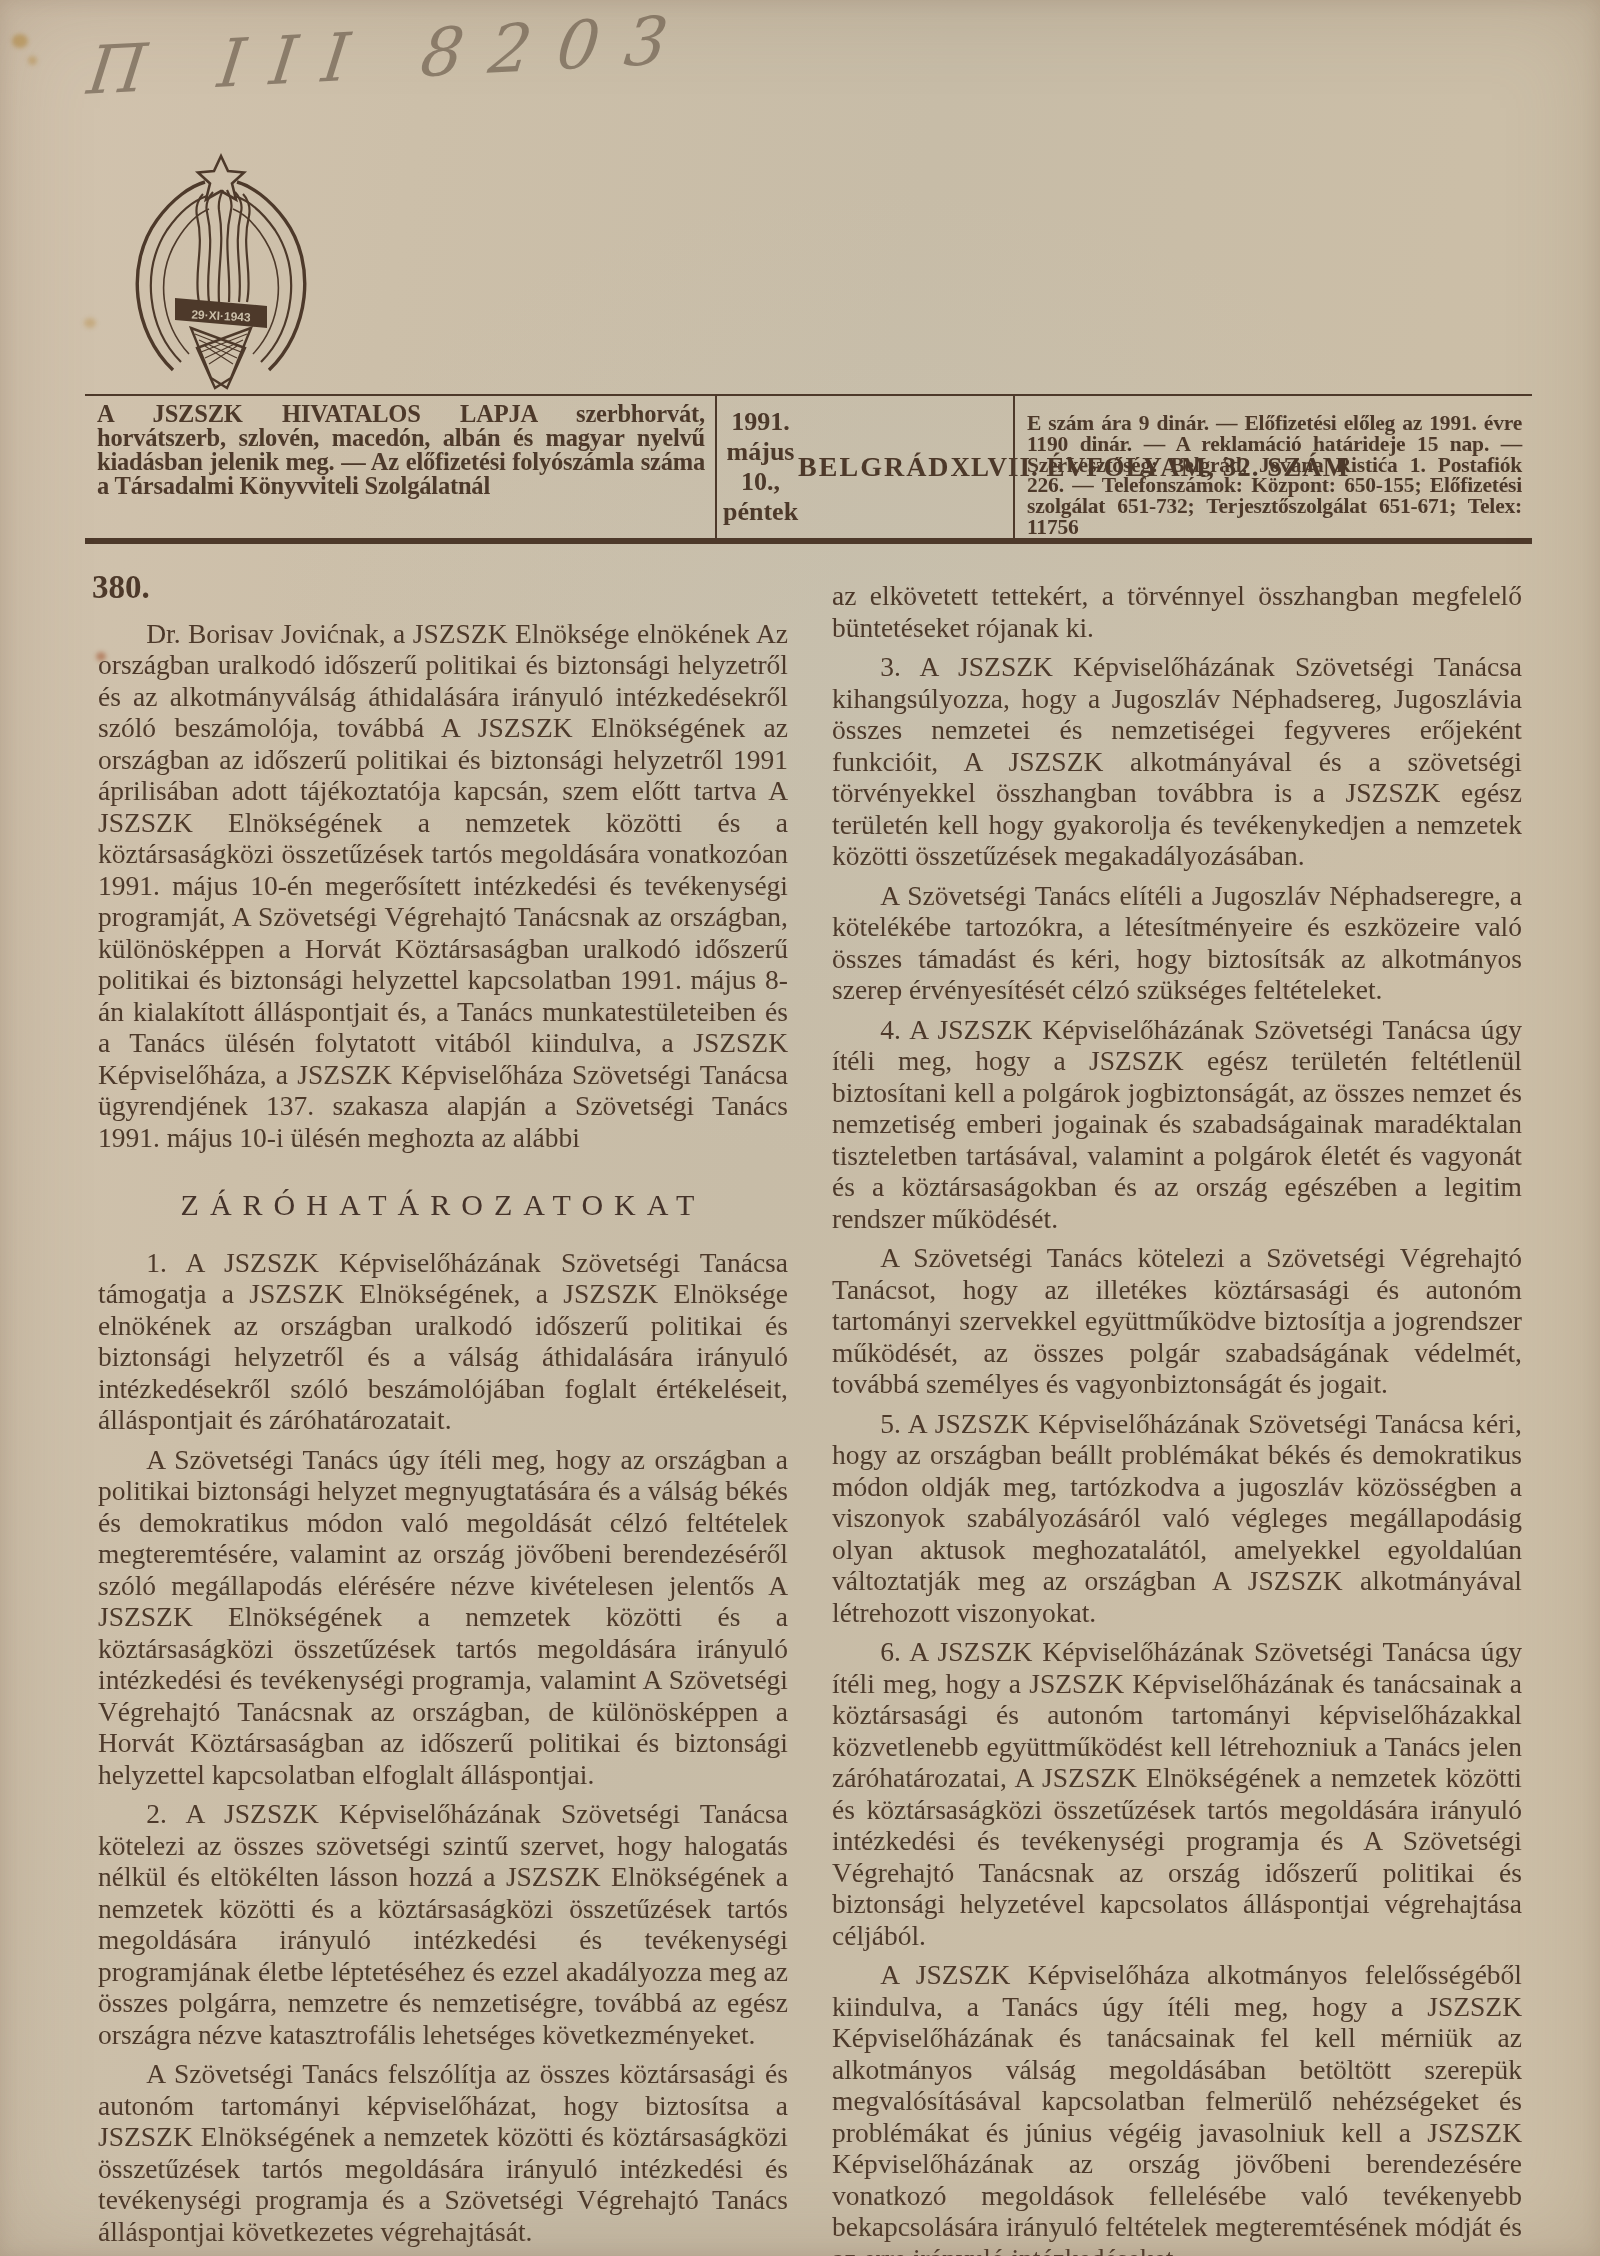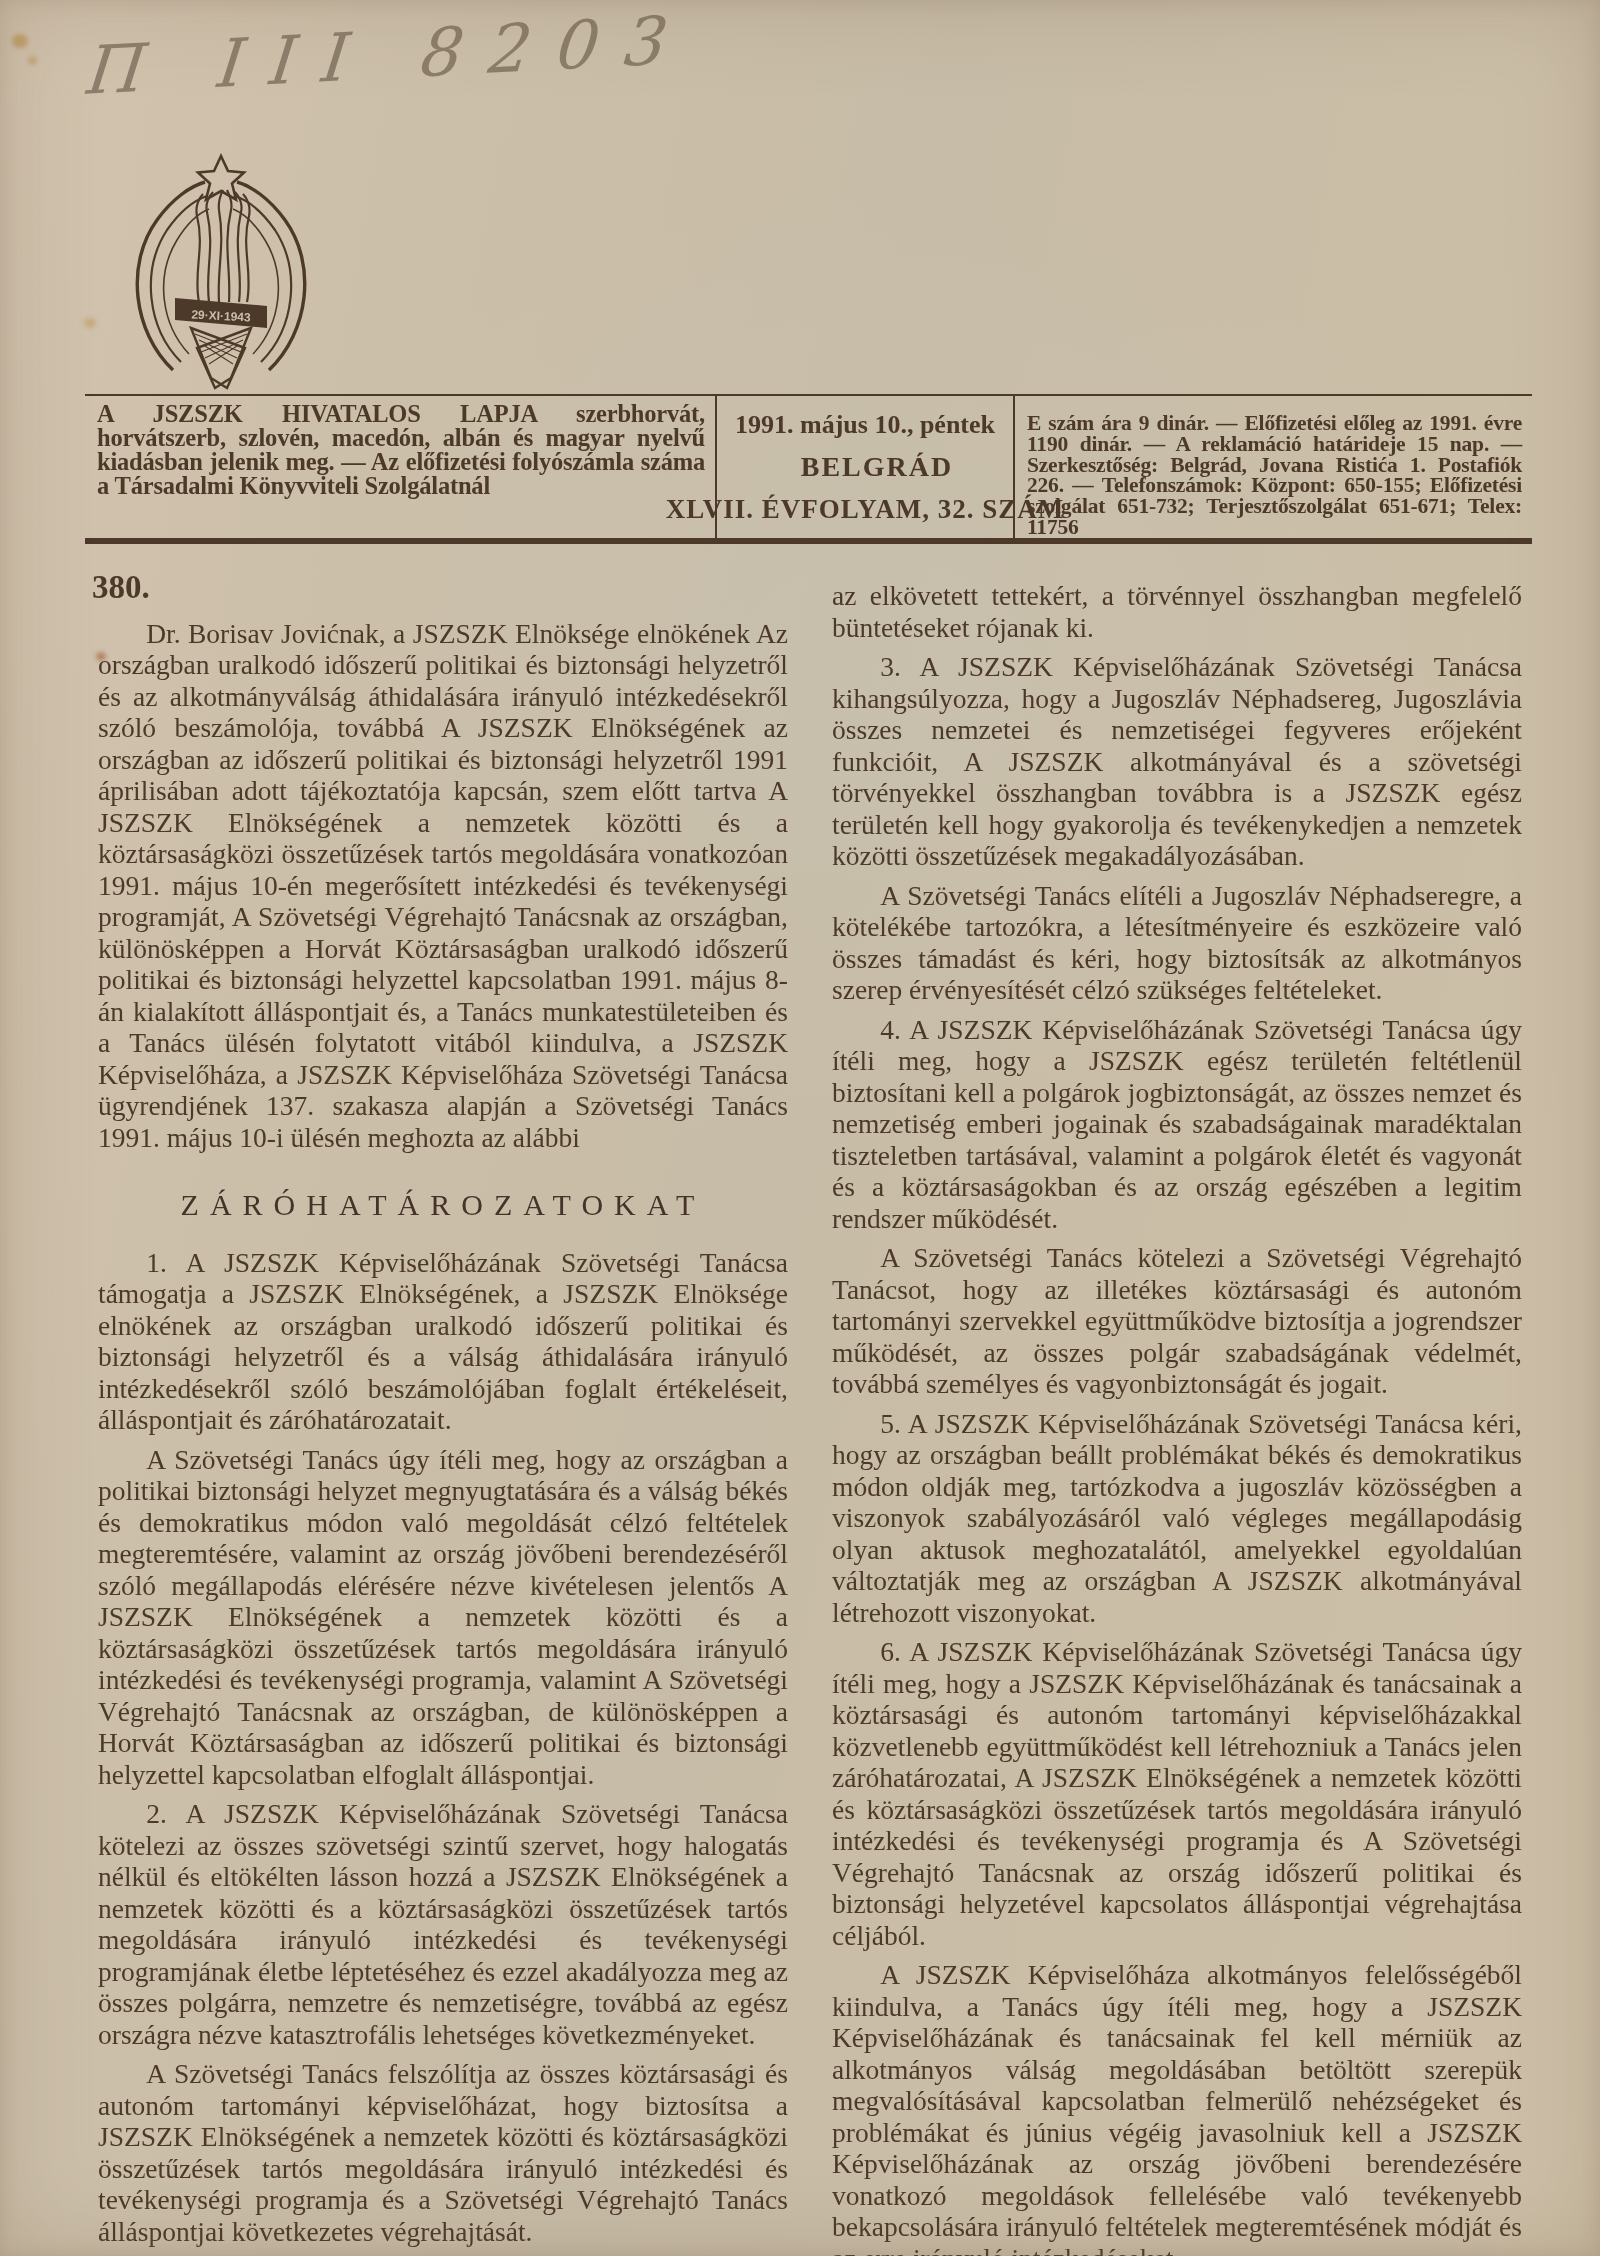--- a/index.html
+++ b/index.html
@@ -59,25 +59,25 @@
     border-top:2px solid #4d392a;
     border-bottom:6px solid #4d392a;
     display:flex;box-sizing:border-box;
     font-weight:700;
   }
   .info-cell{box-sizing:border-box;padding:6px 10px 4px 12px;}
   .info-left{width:630px;font-size:24.5px;line-height:24px;text-align:justify;letter-spacing:-0.2px;}
   .info-left .acct{text-align:center;font-size:27px;letter-spacing:2px;margin-top:1px;}
   .info-mid{
     width:300px;border-left:2px solid #4d392a;border-right:2px solid #4d392a;
-    display:flex;flex-direction:column;justify-content:space-around;align-items:center;
+    display:flex;flex-direction:row;justify-content:space-around;align-items:center;
     text-align:center;padding:8px 6px;
   }
   .info-mid .date-line{font-size:26px;}
-  .info-mid .city-line{font-size:28px;letter-spacing:2px;margin-left:24px;}
+  .info-mid .city-line{font-size:28px;letter-spacing:2px;}
   .info-mid .vol-line{font-size:27px;letter-spacing:1px;white-space:nowrap;}
   .info-right{flex:1;font-size:21.5px;line-height:20.8px;text-align:justify;padding-top:5px;letter-spacing:-0.2px;margin-top:12px;}
 
   
   .body-columns{
     position:absolute;left:90px;right:70px;top:572px;
     display:flex;gap:28px;
     font-size:27.5px;line-height:31.5px;
   }
   .col{width:50%;text-align:justify;}

